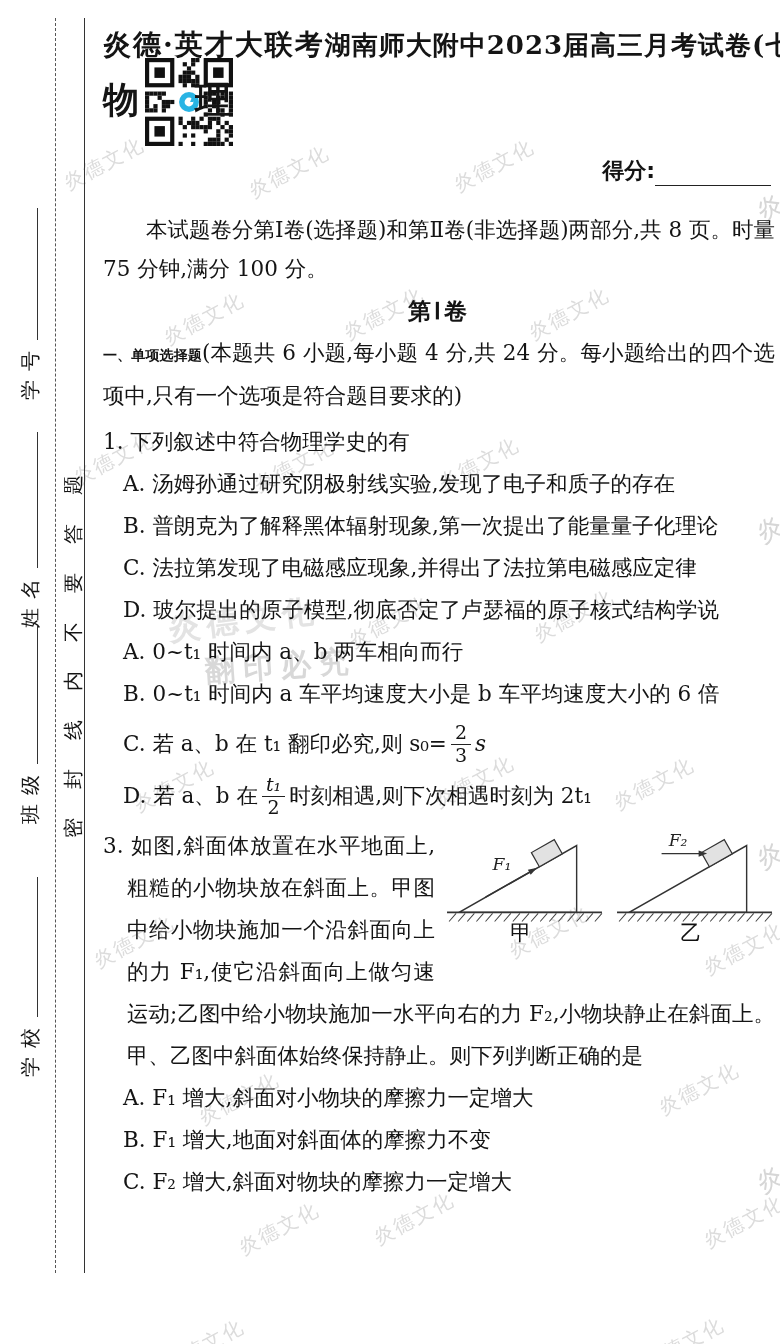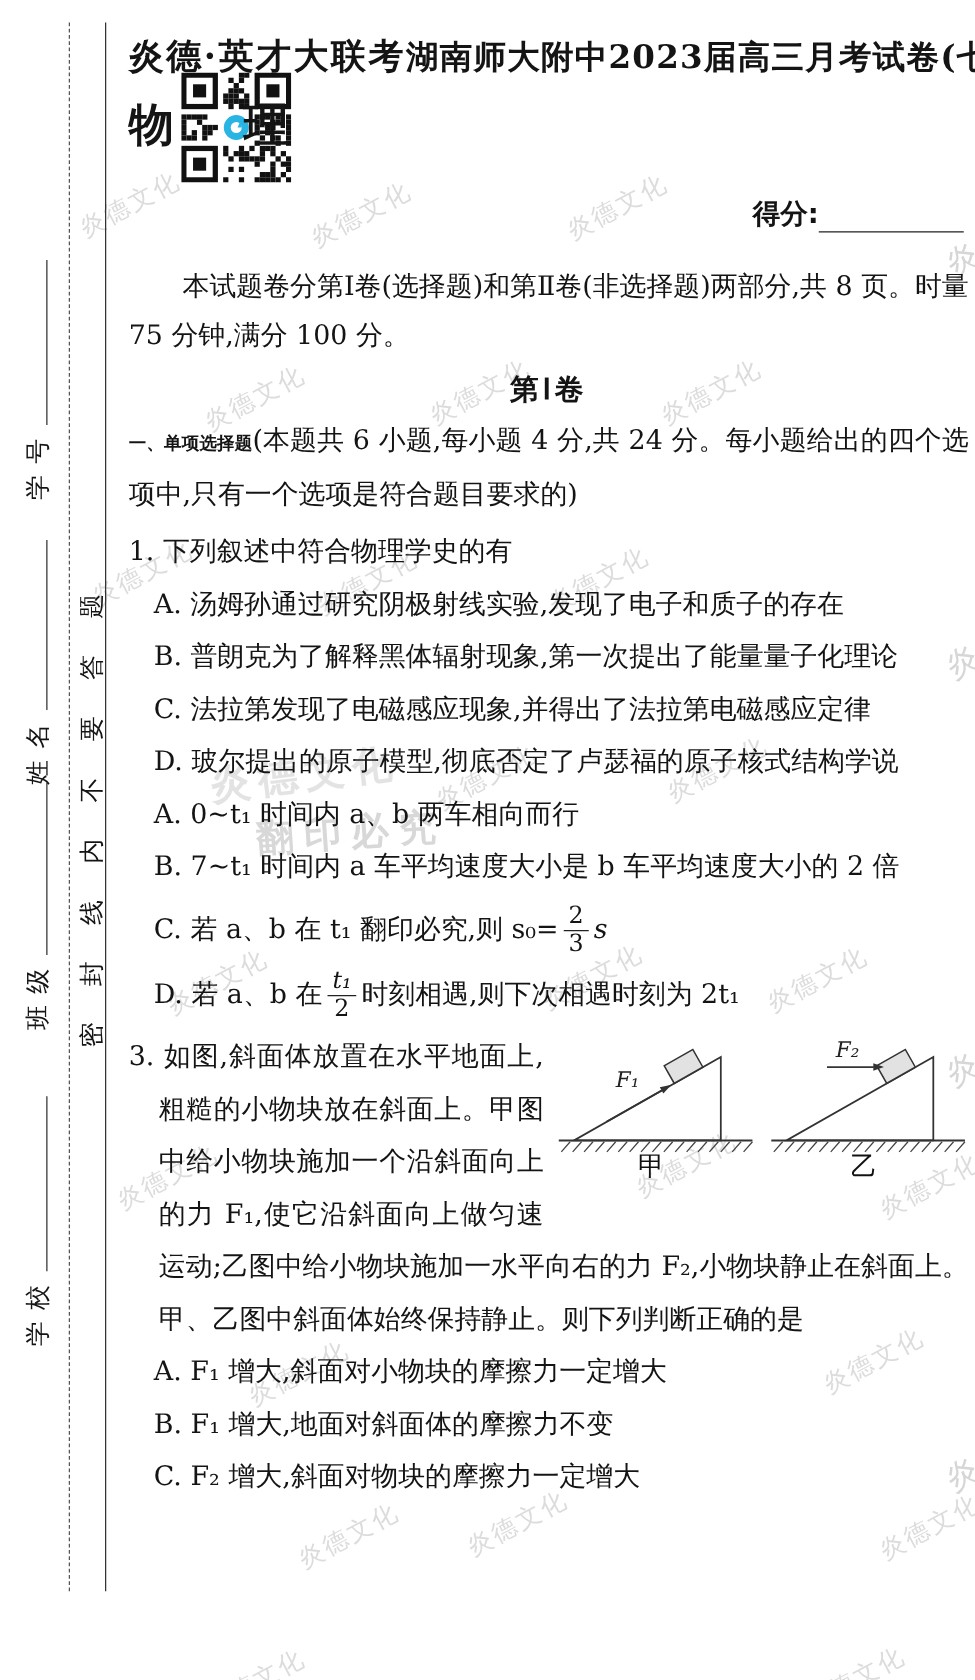--- a/index.html
+++ b/index.html
@@ -263,21 +263,21 @@
   <div class="q">
     <div class="qstem"><span>1.</span> <span>下列叙述中符合物理学史的有</span></div>
     <div class="opt"><span>A.</span> <span>汤姆孙通过研究阴极射线实验,发现了电子和质子的存在</span></div>
     <div class="opt"><span>B.</span> <span>普朗克为了解释黑体辐射现象,第一次提出了能量量子化理论</span></div>
     <div class="opt"><span>C.</span> <span>法拉第发现了电磁感应现象,并得出了法拉第电磁感应定律</span></div>
     <div class="opt"><span>D.</span> <span>玻尔提出的原子模型,彻底否定了卢瑟福的原子核式结构学说</span></div>
   </div>
 
   <div class="q">
     <div class="opt"><span>A.</span> <span>0~t₁ 时间内 a、b 两车相向而行</span></div>
-    <div class="opt"><span>B.</span> <span>7~t₁ 时间内 a 车平均速度大小是 b 车平均速度大小的 2 倍</span></div>
+    <div class="opt"><span>B.</span> <span>0~t₁ 时间内 a 车平均速度大小是 b 车平均速度大小的 6 倍</span></div>
     <div class="opt opt-frac">
       <span>C.</span>&nbsp;<span>若 a、b 在 t₁ 翻印必究,则 s₀=</span><span class="frac">
           <span class="num">2</span>
           <span class="den">3</span>
         </span><span class="it">s</span>
     </div>
     <div class="opt opt-frac">
       <span>D.</span>&nbsp;<span>若 a、b 在</span><span class="frac">
           <span class="num it">t₁</span>
           <span class="den">2</span>

